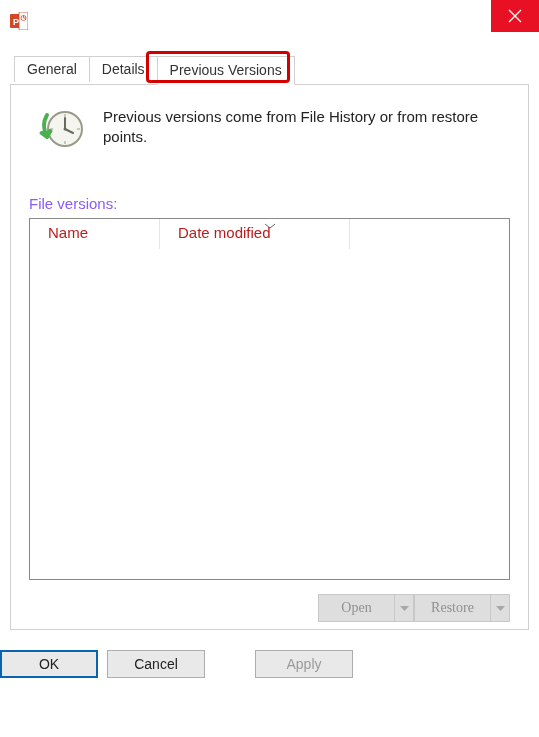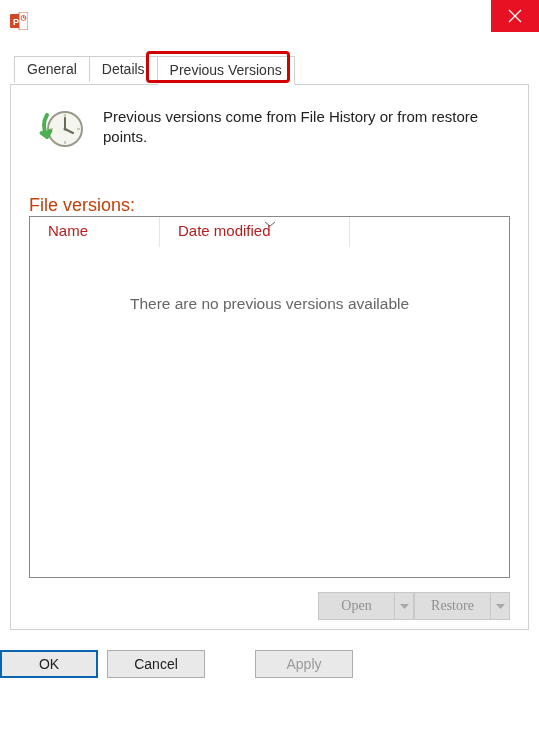--- a/index.html
+++ b/index.html
@@ -92,23 +92,24 @@
       flex-shrink: 0;
       margin-left: 8px;
     }
     .info-text {
       font-size: 15px;
       color: #222;
       line-height: 1.35;
       padding-top: 2px;
     }
     .file-versions-label {
-      font-size: 18px;
-      color: #c2410c;
+      font-size: 15px;
+      color: #8b5cf6;
       margin-top: 42px;
+      margin-bottom: 6px;
     }
     .list-box {
       border: 1px solid #888;
       height: 362px;
       background: #ffffff;
       position: relative;
     }
     .list-header {
       display: flex;
       height: 30px;
@@ -248,21 +249,20 @@
     <span class="overflow-chevron">
       <svg width="12" height="6" viewBox="0 0 12 6">
         <polyline points="1,1 6,5 11,1" fill="none" stroke="#666" stroke-width="1"></polyline>
       </svg>
     </span>
     <div class="list-header">
       <div class="col-header col-name">Name</div>
       <div class="col-header col-date">Date modified</div>
       <div class="col-header col-spacer"></div>
     </div>
-    <div class="empty-msg">There are no previous versions available</div>
   </div>
 
   <div class="action-btns">
     <div class="split-btn">
       <div class="main">Open</div>
       <div class="arrow">
         <svg width="9" height="5" viewBox="0 0 9 5">
           <polygon points="0,0 9,0 4.5,5" fill="#a8a8a8"></polygon>
         </svg>
       </div>

